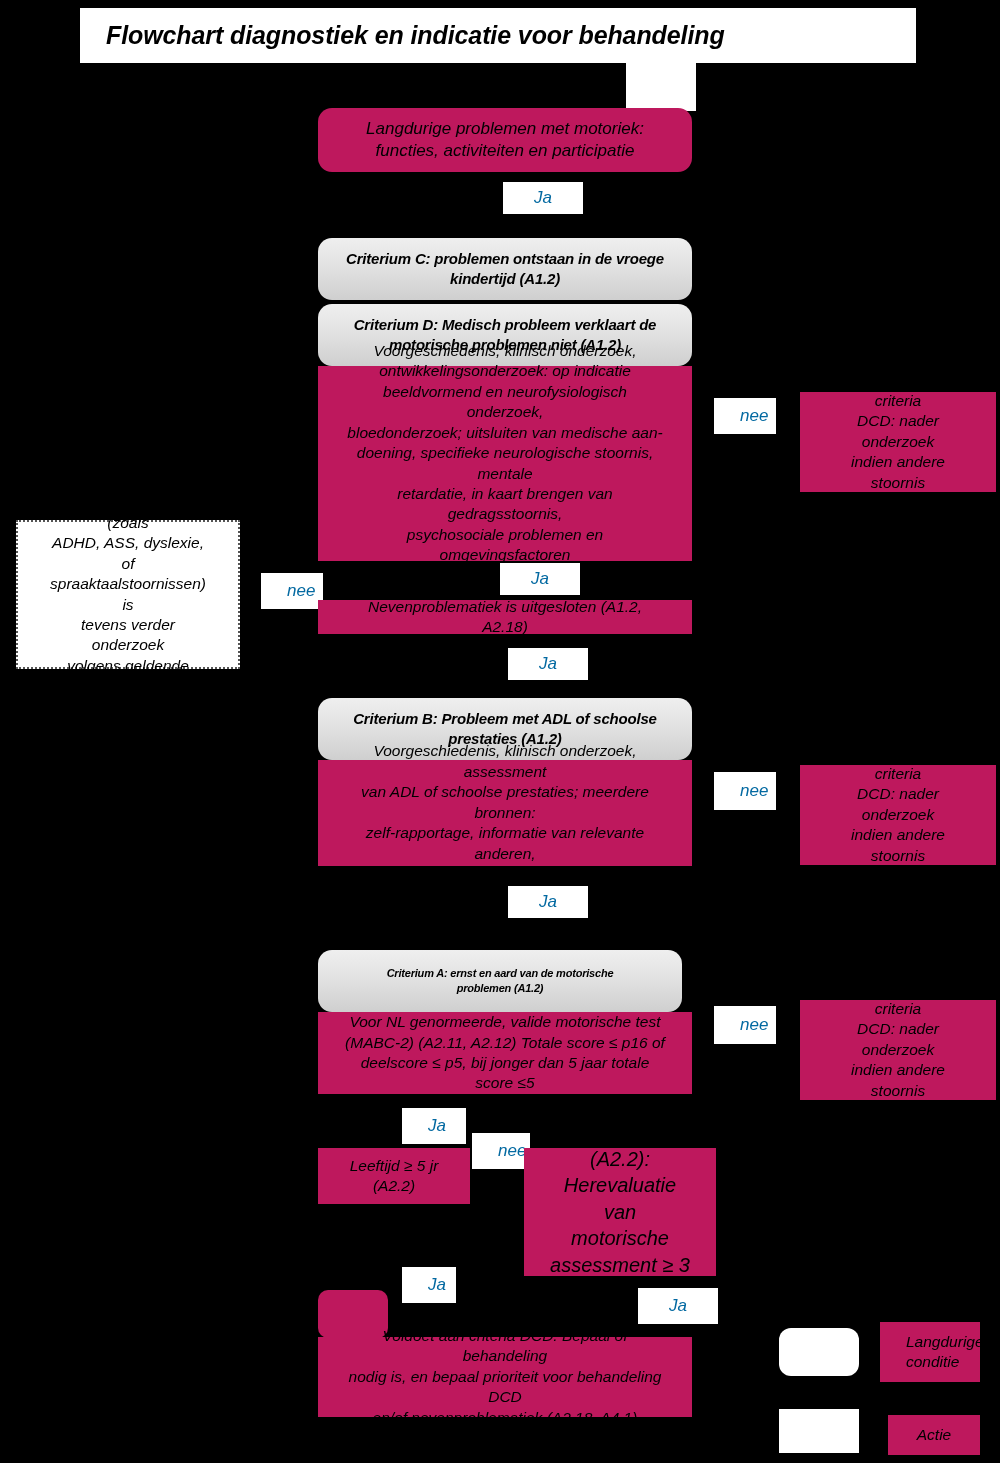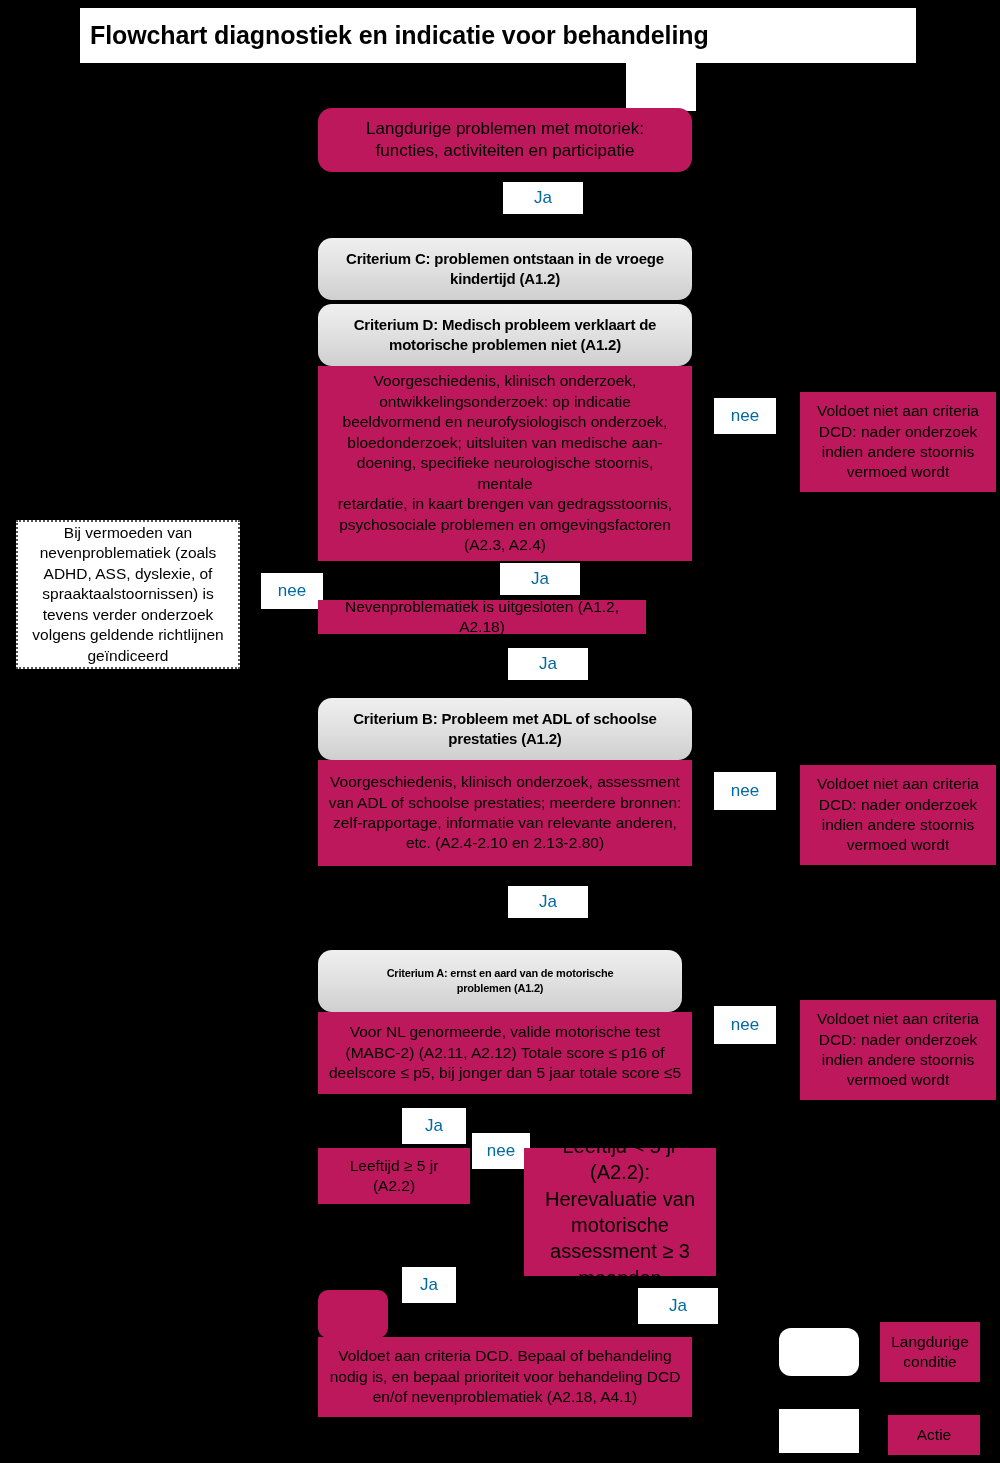--- a/index.html
+++ b/index.html
@@ -70,23 +70,24 @@
     font-size: 25px;
     letter-spacing: -0.1px;
   }
   .connector {
     position: absolute;
     background: #ffffff;
   }
   .txt {
     display: block;
     width: 100%;
-    padding: 0 10px;
+    padding: 0 26px;
     box-sizing: border-box;
     white-space: pre-line;
+    font-style: italic;
   }
   .legend-swatch {
     position: absolute;
     background: #ffffff;
     box-sizing: border-box;
   }
 </style>
 </head>
 <body>
 
@@ -150,21 +151,21 @@
   </div>
 
   <div class="label" style="left:500px; top:563px; width:80px; height:32px;">
     <span class="txt">Ja</span>
   </div>
 
   <div class="label" style="left:261px; top:573px; width:62px; height:36px;">
     <span class="txt">nee</span>
   </div>
 
-  <div class="node" style="left:318px; top:600px; width:328px; height:34px; font-size:15.5px;">
+  <div class="node" style="left:318px; top:600px; width:374px; height:34px; font-size:15.5px;">
     <span class="txt">Nevenproblematiek is uitgesloten (A1.2, A2.18)</span>
   </div>
 
   <div class="label" style="left:508px; top:648px; width:80px; height:32px;">
     <span class="txt">Ja</span>
   </div>
 
   <div class="node rounded grey" style="left:318px; top:698px; width:374px; height:62px; font-size:15px;">
     <span class="txt">Criterium B: Probleem met ADL of schoolse
 prestaties (A1.2)</span>

